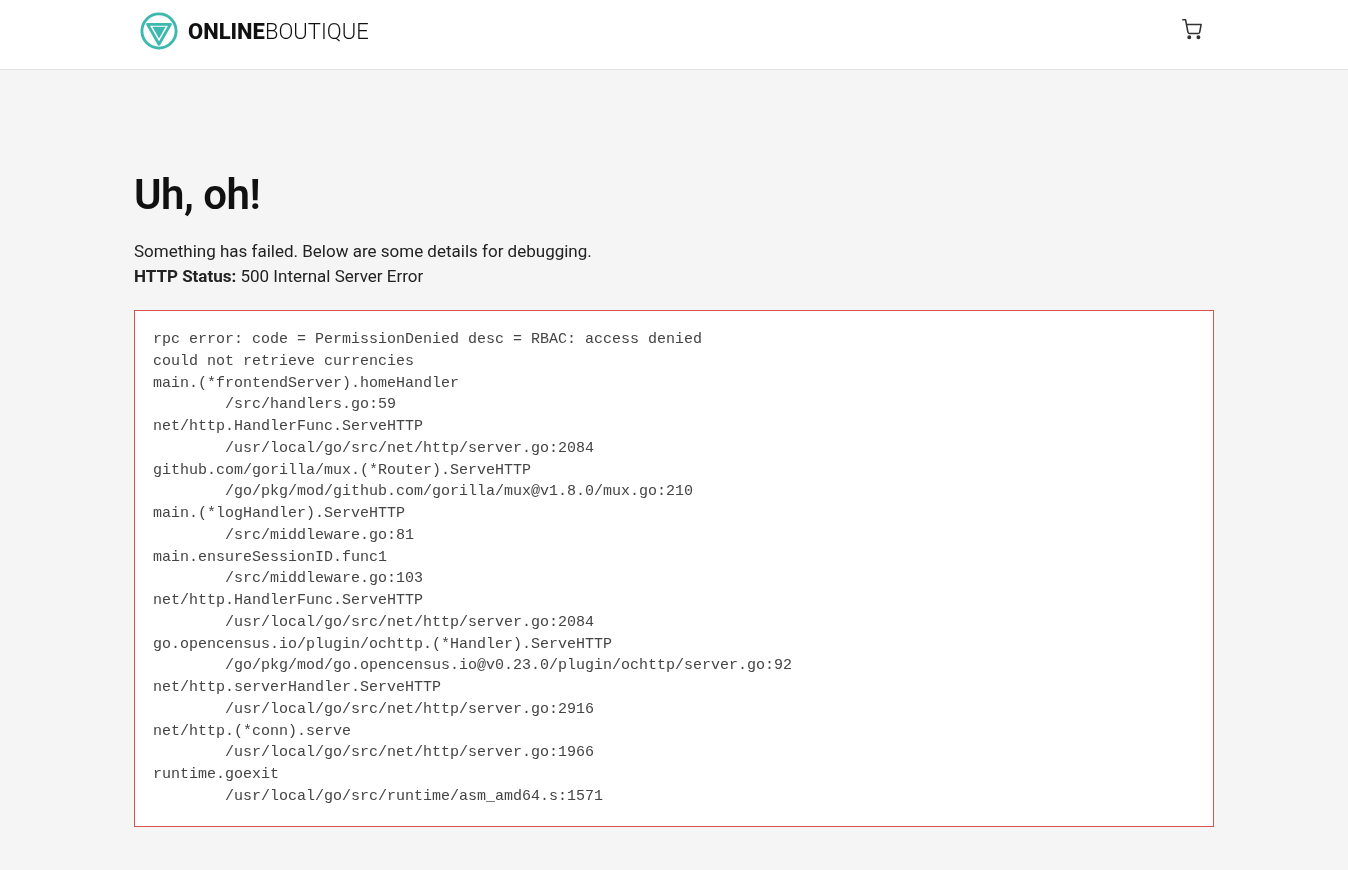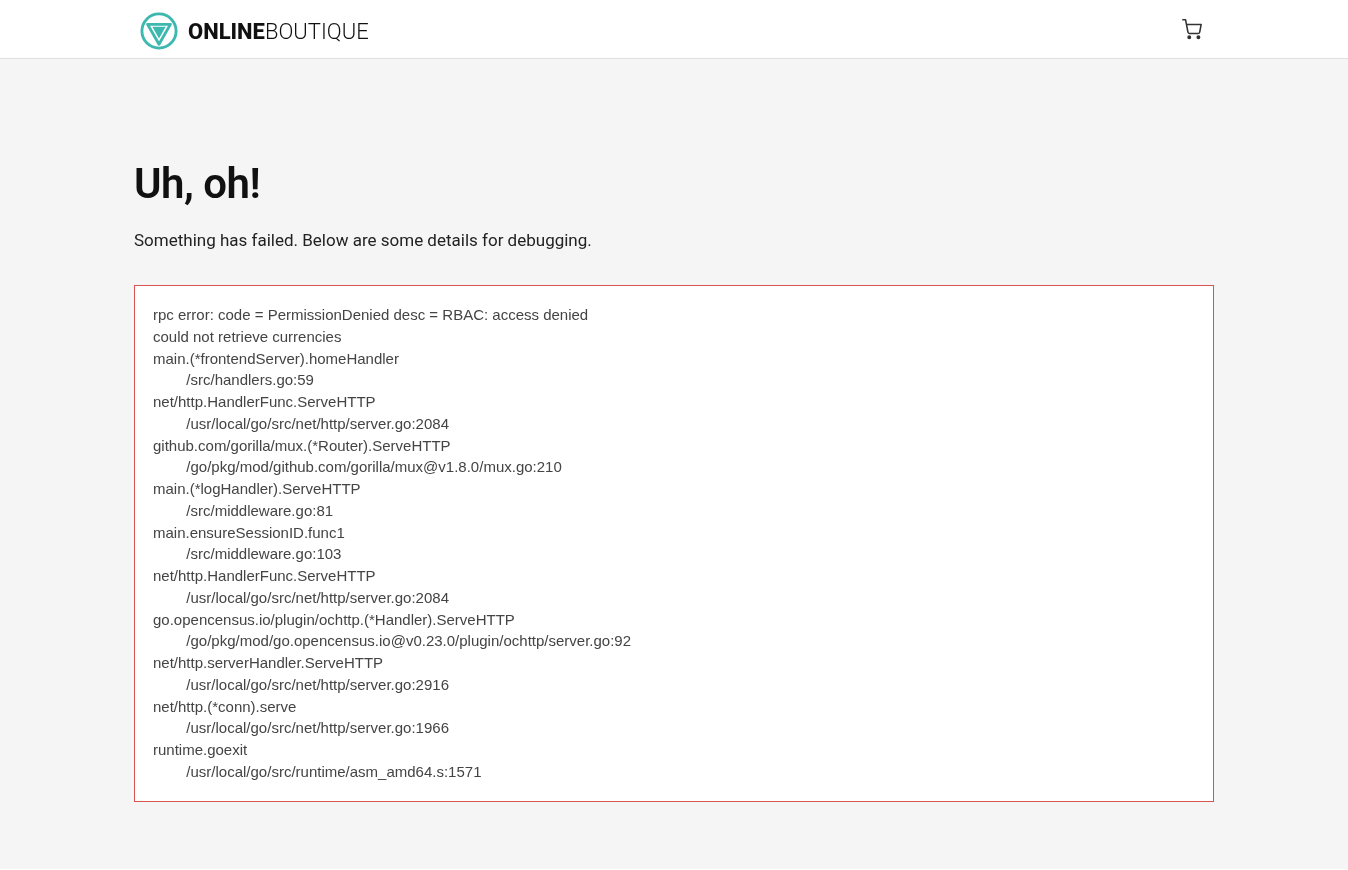--- a/index.html
+++ b/index.html
@@ -9,21 +9,21 @@
     }
     body {
       font-family: -apple-system, BlinkMacSystemFont, 'Segoe UI', Roboto, Helvetica, Arial, sans-serif;
       background: #fff;
       color: #111;
     }
     .header {
       display: flex;
       justify-content: space-between;
       align-items: center;
-      padding: 12px 140px 8px 140px;
+      padding: 12px 140px 19px 140px;
       border-bottom: 1px solid #e0e0e0;
       background: #fff;
     }
     .brand {
       display: flex;
       align-items: center;
       gap: 10px;
       cursor: pointer;
     }
     .brand-logo {
@@ -64,38 +64,38 @@
       font-size: 42px;
       font-weight: 600;
       color: #111;
       margin-bottom: 22px;
       letter-spacing: -0.5px;
     }
     .error-subtitle {
       font-size: 17px;
       font-weight: 400;
       color: #222;
-      margin-bottom: 35px;
+      margin-bottom: 5px;
     }
     .status-line {
       font-size: 17px;
       color: #222;
       margin-bottom: 24px;
     }
     .status-label {
       font-weight: 700;
     }
     .status-value {
       font-weight: 400;
     }
     .error-box {
       border: 1px solid #d9534f;
       background: #fff;
       padding: 18px;
-      font-family: Liberation Sans, sans-serif;
+      font-family: Liberation Mono, monospace;
       font-size: 15px;
       line-height: 1.45;
       color: #444;
       white-space: pre;
       overflow-x: auto;
     }
   </style>
 </head>
 <body>
 
@@ -120,20 +120,24 @@
         <path d="M2 2h3l2.6 13.4a2 2 0 0 0 2 1.6h8.8a2 2 0 0 0 2-1.6L22 7H6"></path>
       </svg>
     </span>
   </div>
 </header>
 
 <main class="main">
   <div class="container">
     <h1 class="error-title">Uh, oh!</h1>
     <p class="error-subtitle">Something has failed. Below are some details for debugging.</p>
+    <p class="status-line">
+      <span class="status-label">HTTP Status:</span>
+      <span class="status-value">500 Internal Server Error</span>
+    </p>
     <pre class="error-box">rpc error: code = PermissionDenied desc = RBAC: access denied
 could not retrieve currencies
 main.(*frontendServer).homeHandler
         /src/handlers.go:59
 net/http.HandlerFunc.ServeHTTP
         /usr/local/go/src/net/http/server.go:2084
 github.com/gorilla/mux.(*Router).ServeHTTP
         /go/pkg/mod/github.com/gorilla/mux@v1.8.0/mux.go:210
 main.(*logHandler).ServeHTTP
         /src/middleware.go:81

